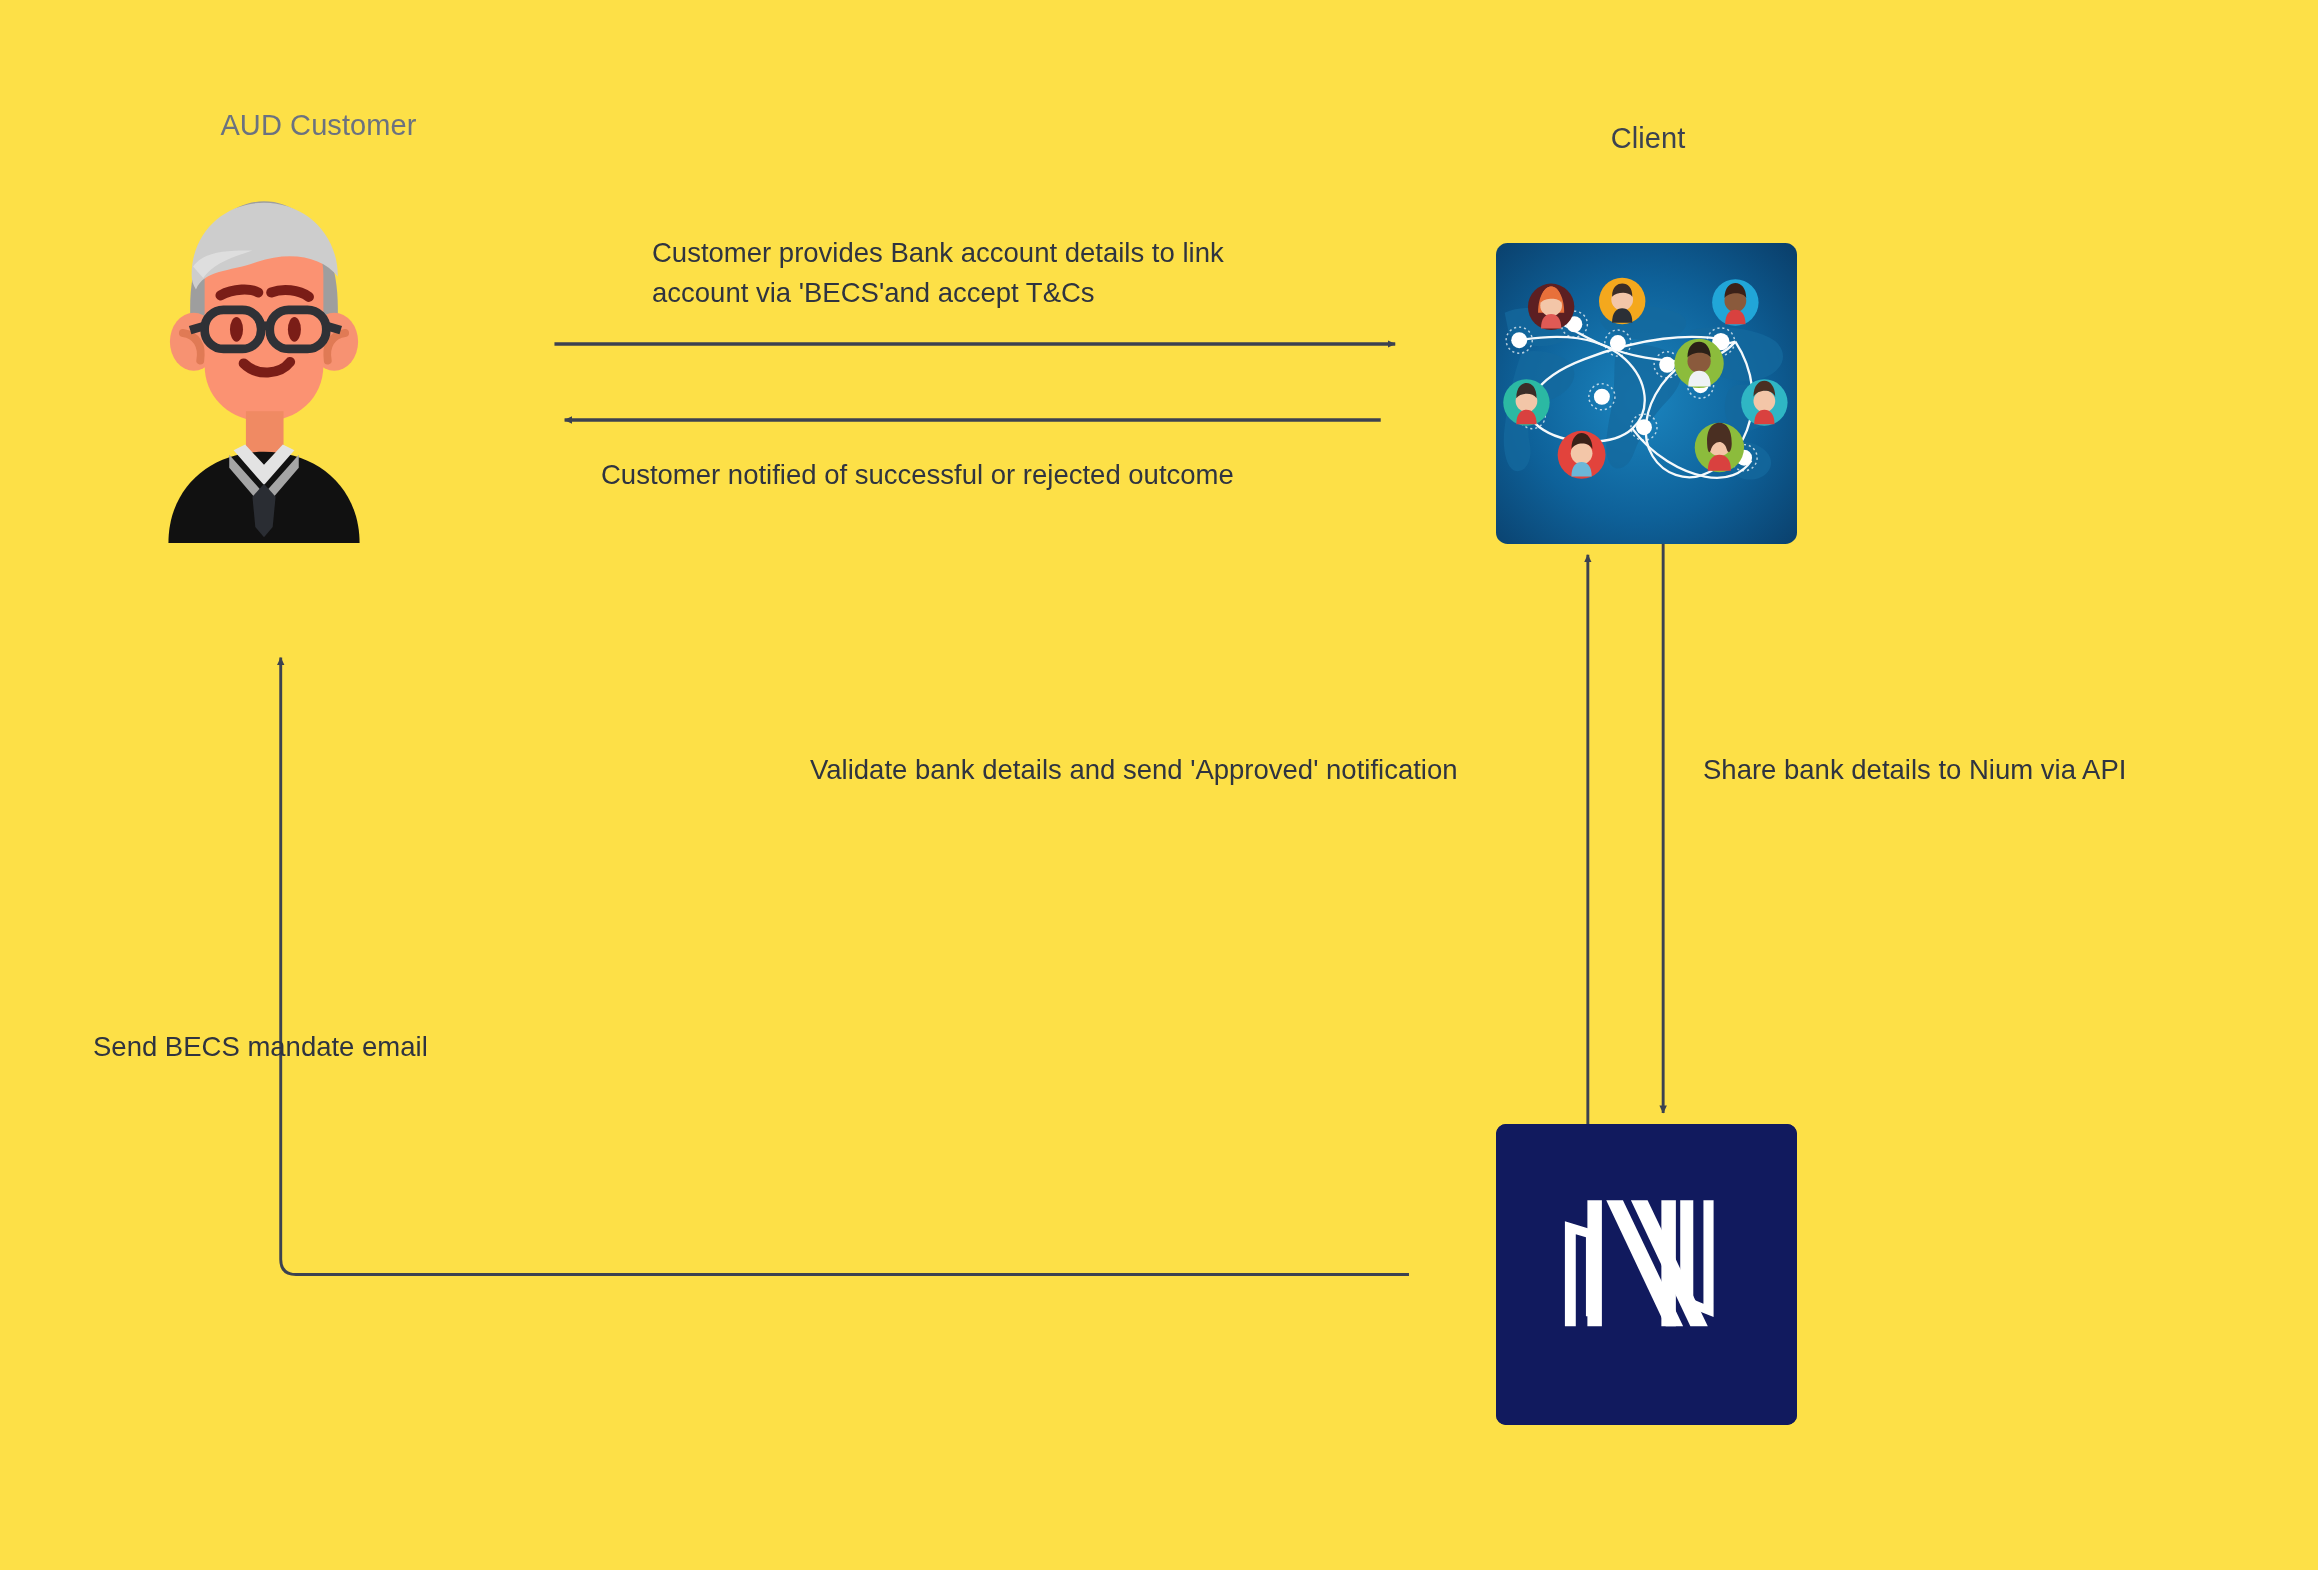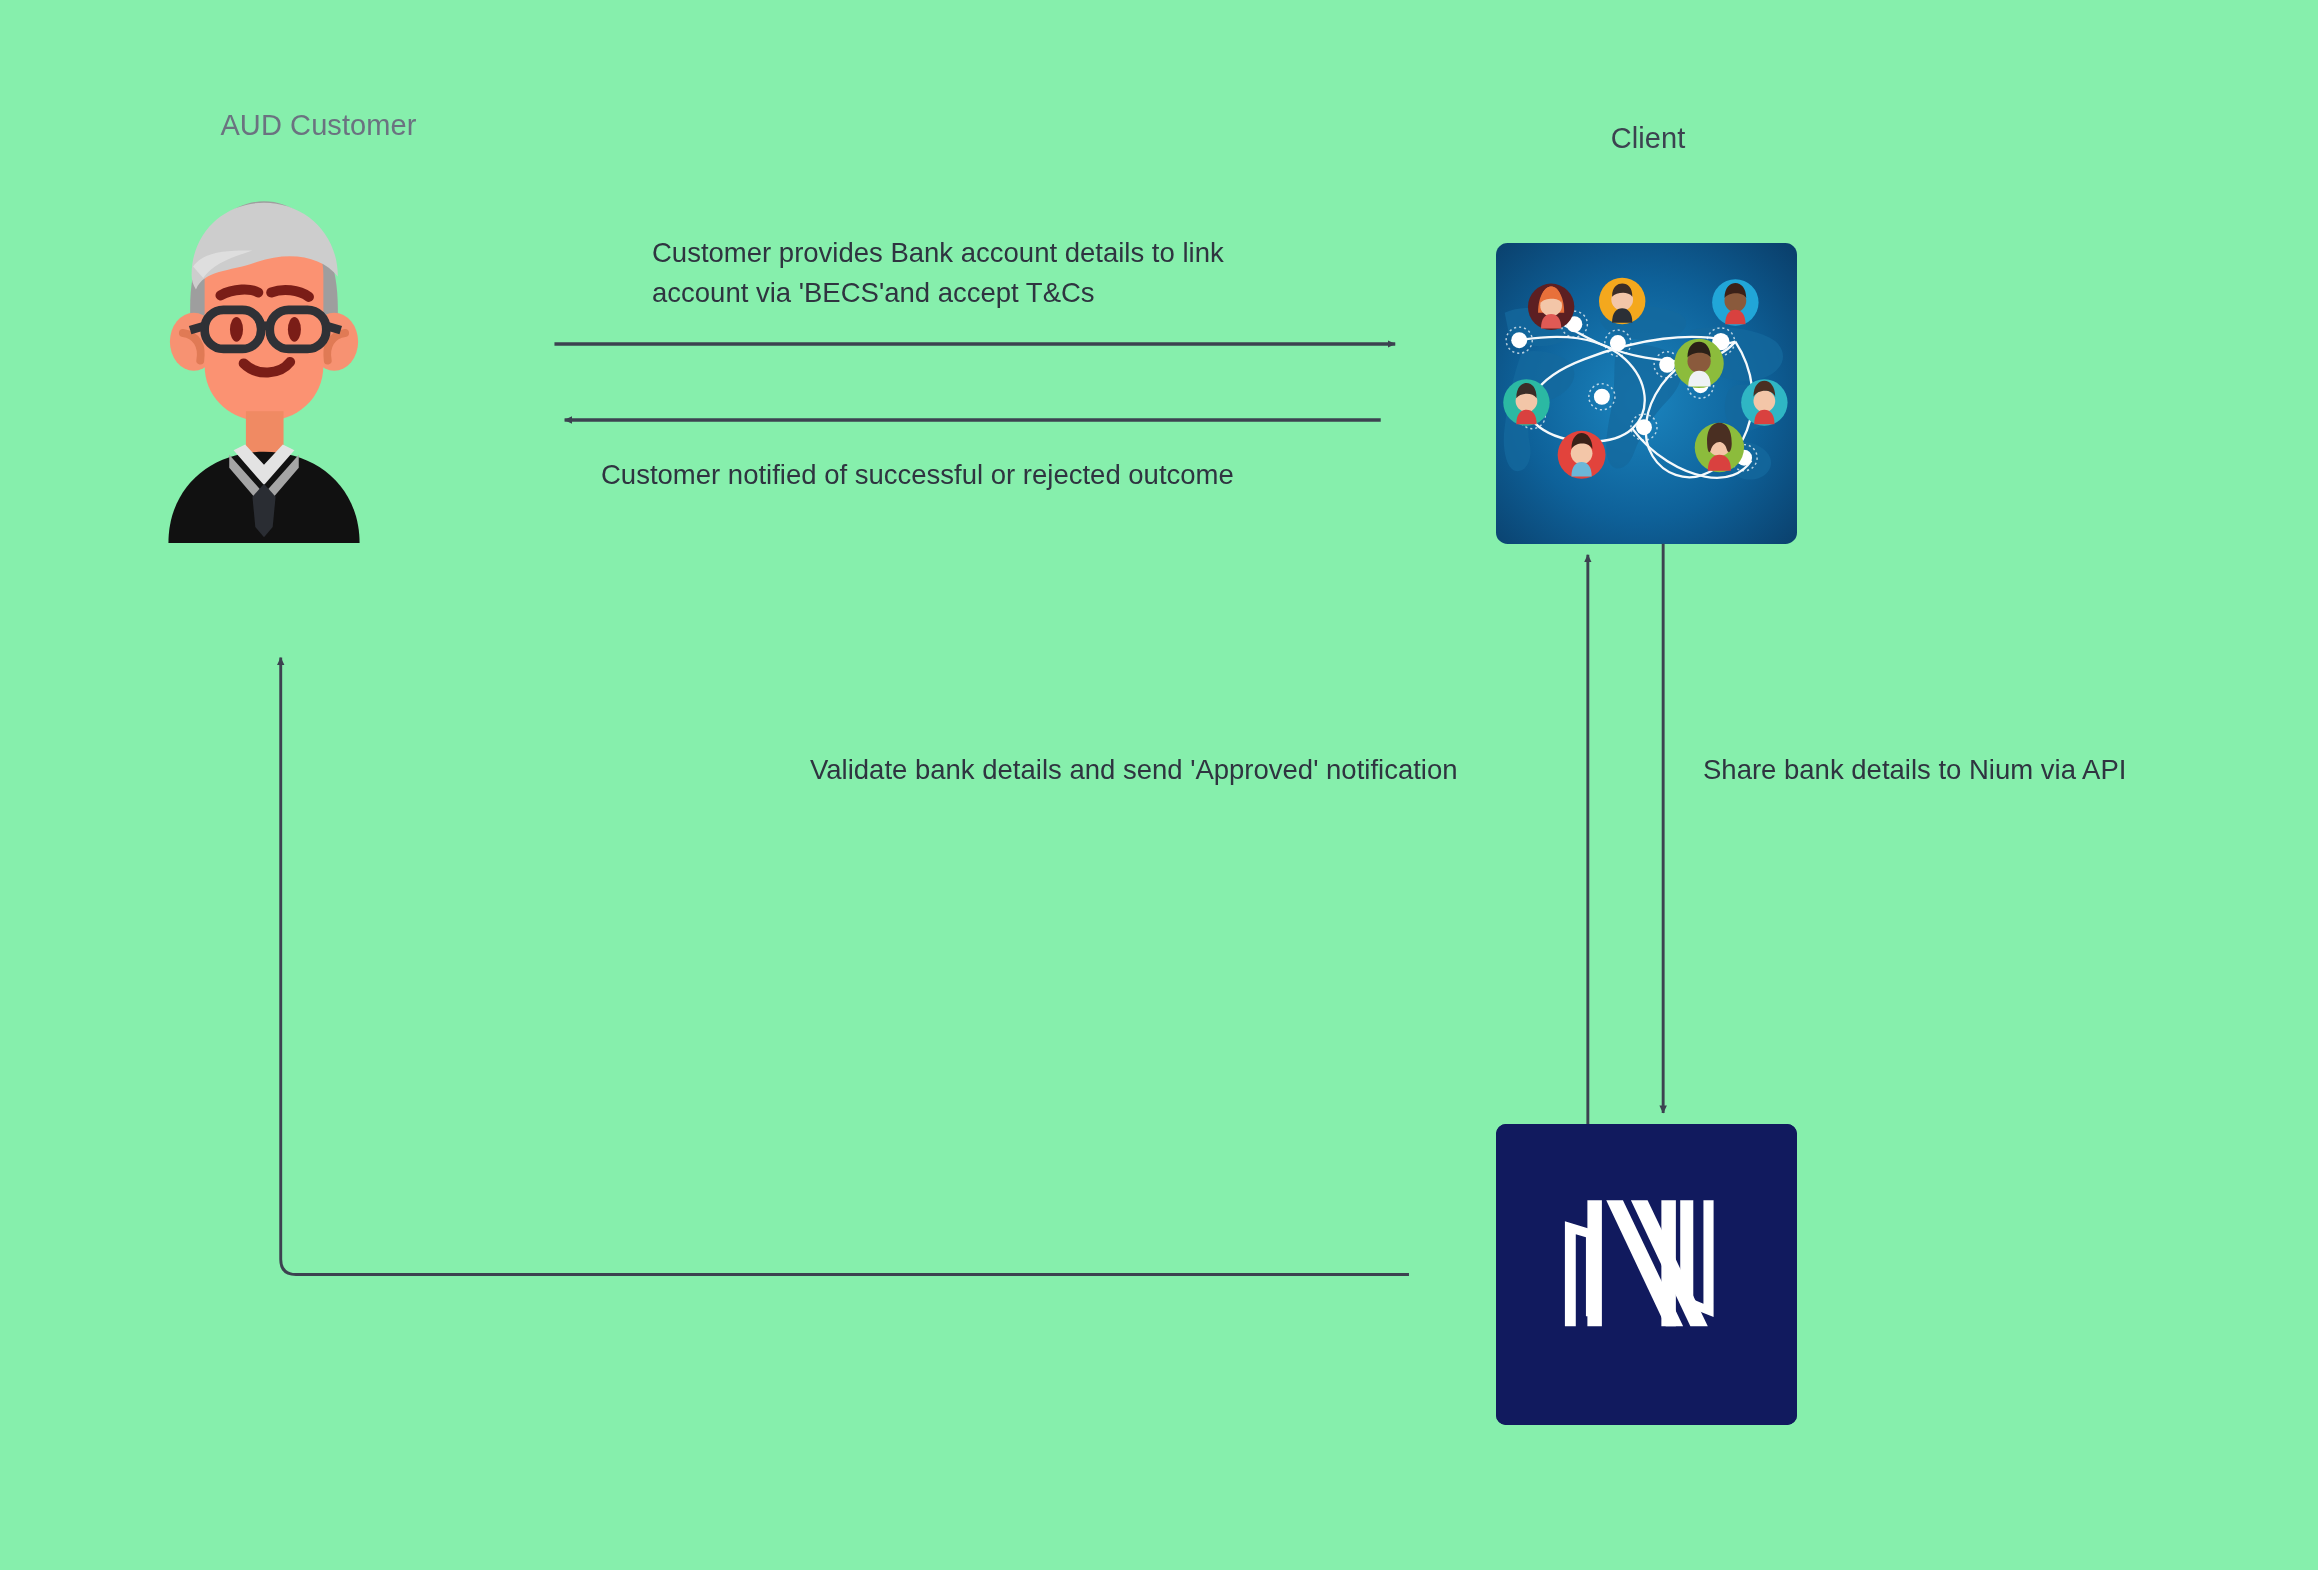--- a/index.html
+++ b/index.html
@@ -10,21 +10,21 @@
   body {
     width: 2319px;
     height: 1570px;
     font-family: "Liberation Sans", sans-serif;
     overflow: hidden;
   }
   #canvas {
     position: relative;
     width: 2319px;
     height: 1570px;
-    background: #86efac;
+    background: #fde047;
   }
 
   
   .node-label {
     position: absolute;
     font-size: 29px;
     letter-spacing: 0.1px;
     white-space: nowrap;
     text-align: center;
   }
@@ -332,15 +332,16 @@
 
   <div class="edge-label" id="edge-label-provide-details">Customer provides Bank account details to link
 account via 'BECS'and accept T&amp;Cs</div>
 
   <div class="edge-label" id="edge-label-validate-approve">Validate bank details and send 'Approved' notification</div>
 
   <div class="edge-label" id="edge-label-notified-outcome">Customer notified of successful or rejected outcome</div>
 
   <div class="edge-label" id="edge-label-share-api">Share bank details to Nium via API</div>
 
+  <div class="edge-label" id="edge-label-send-mandate">Send BECS mandate email</div>
 
 </div>
 
 
 </body></html>

